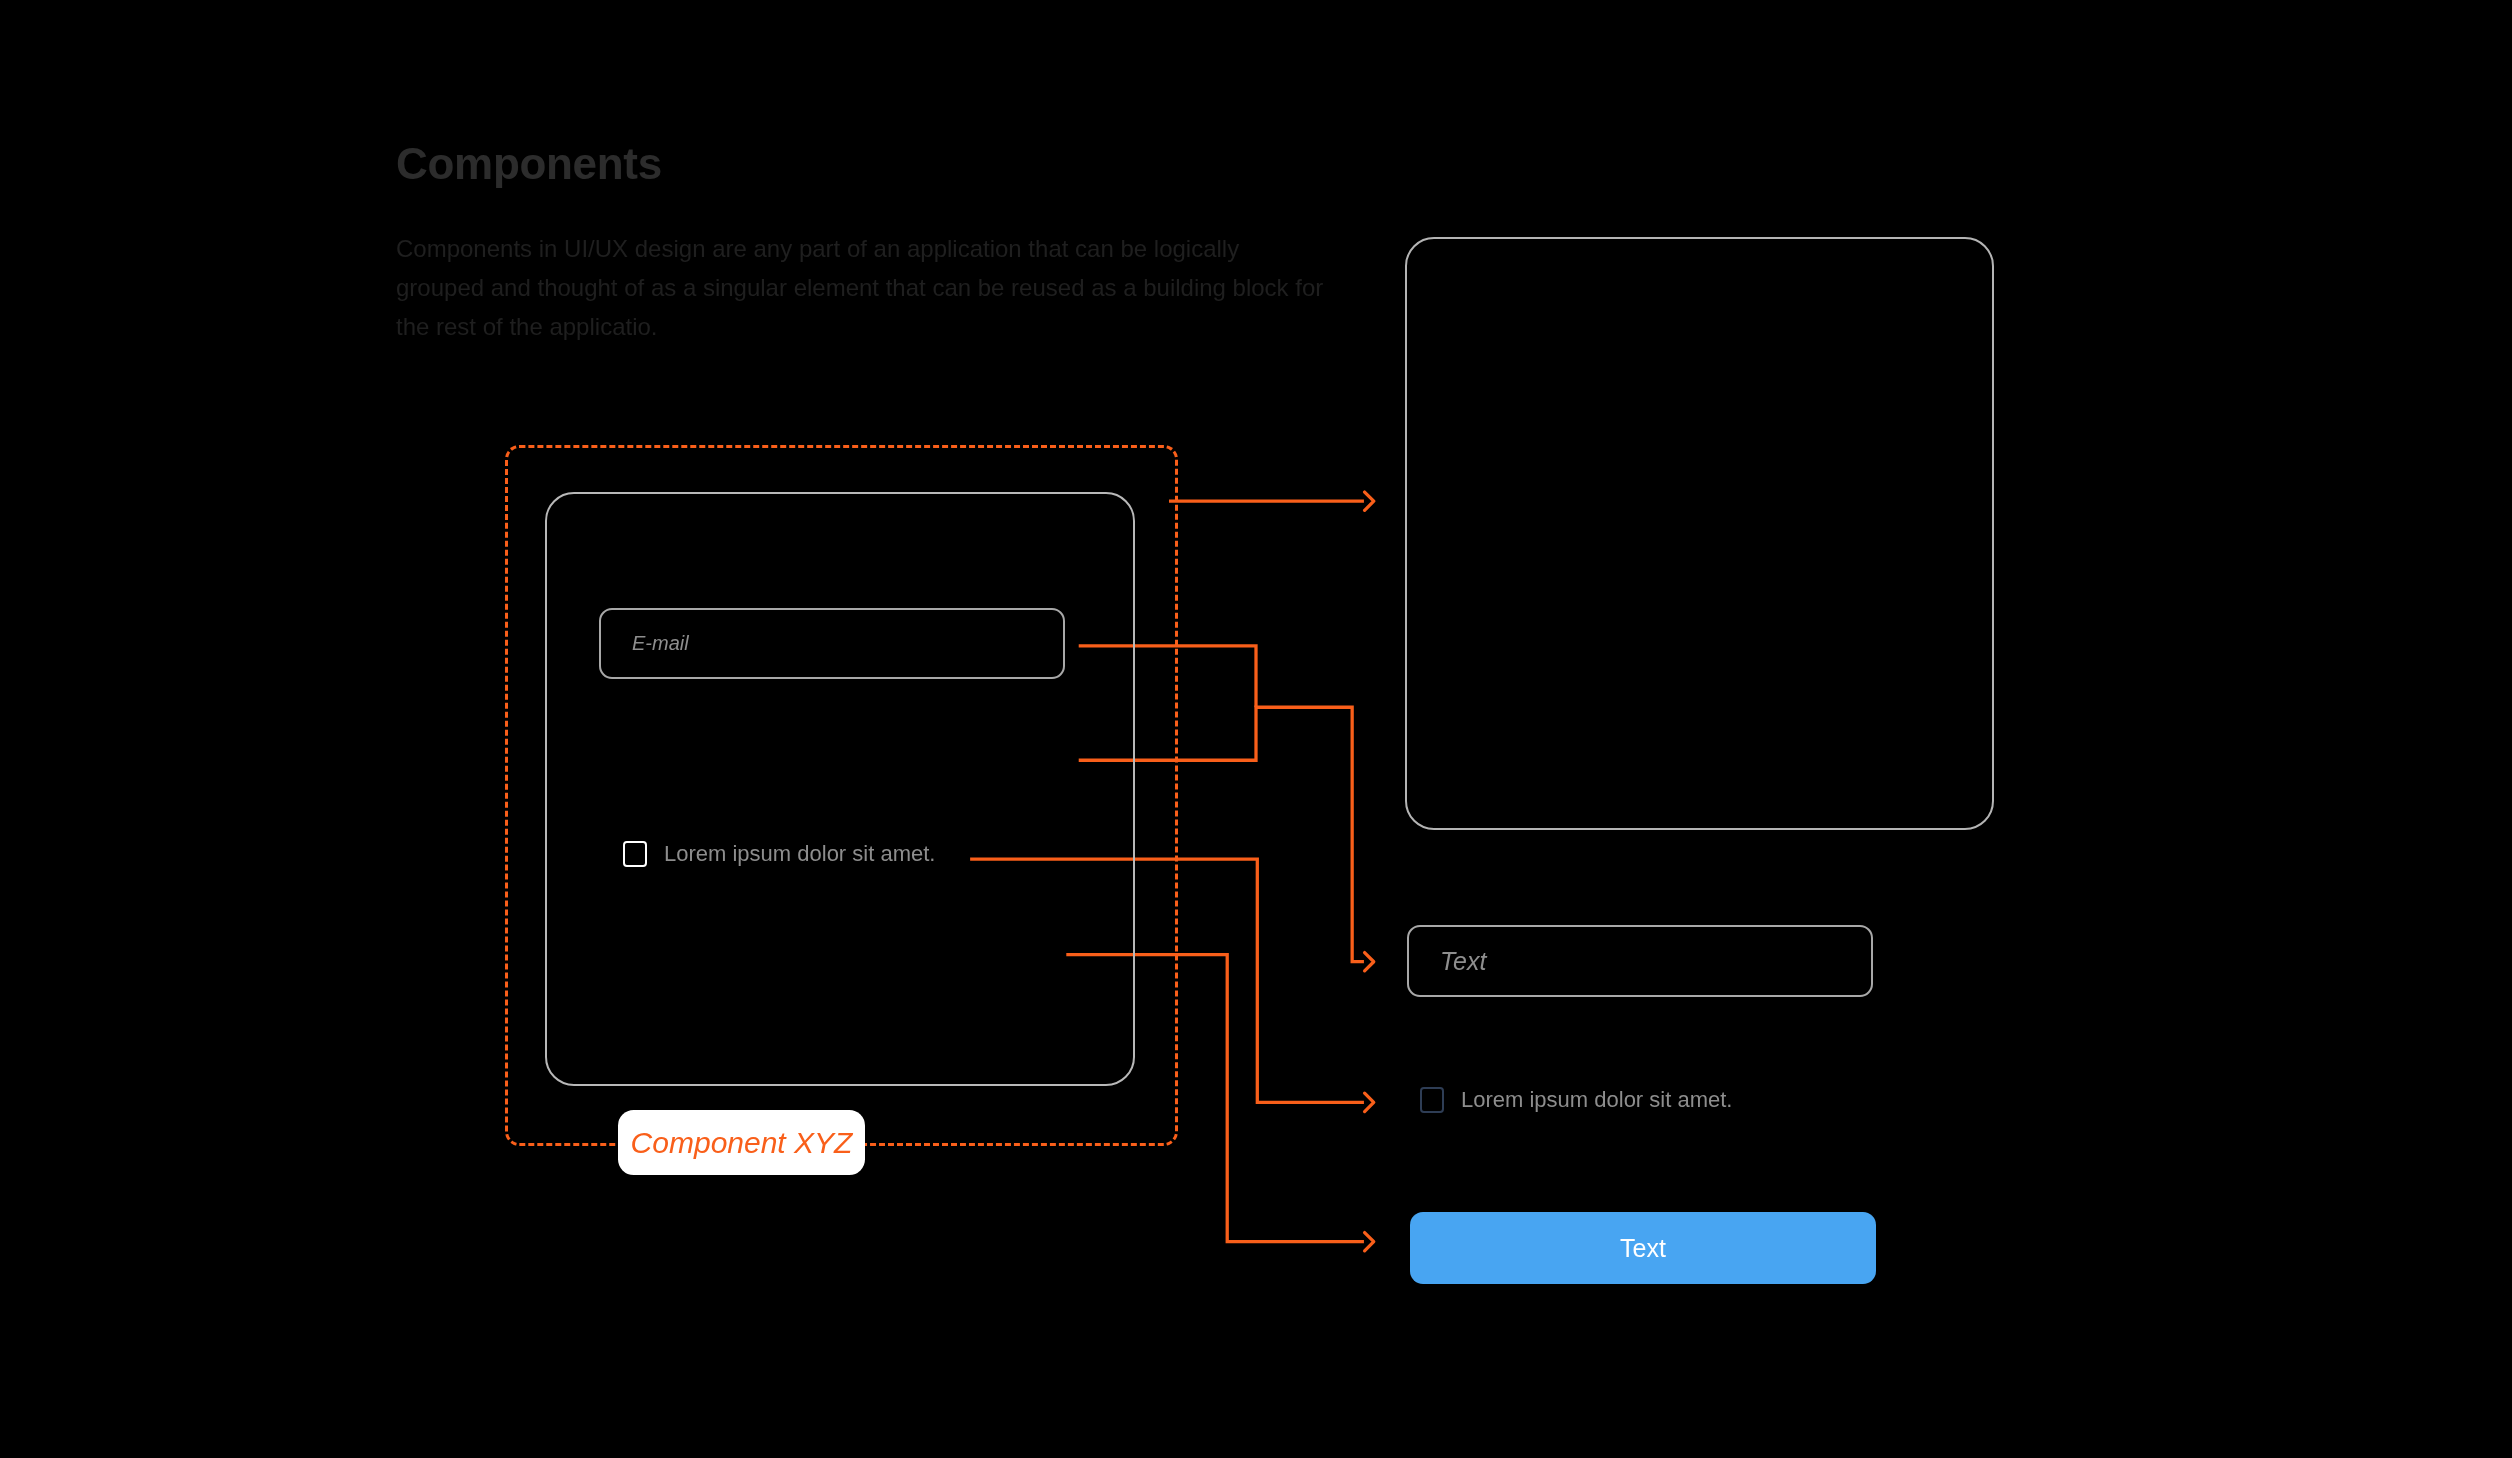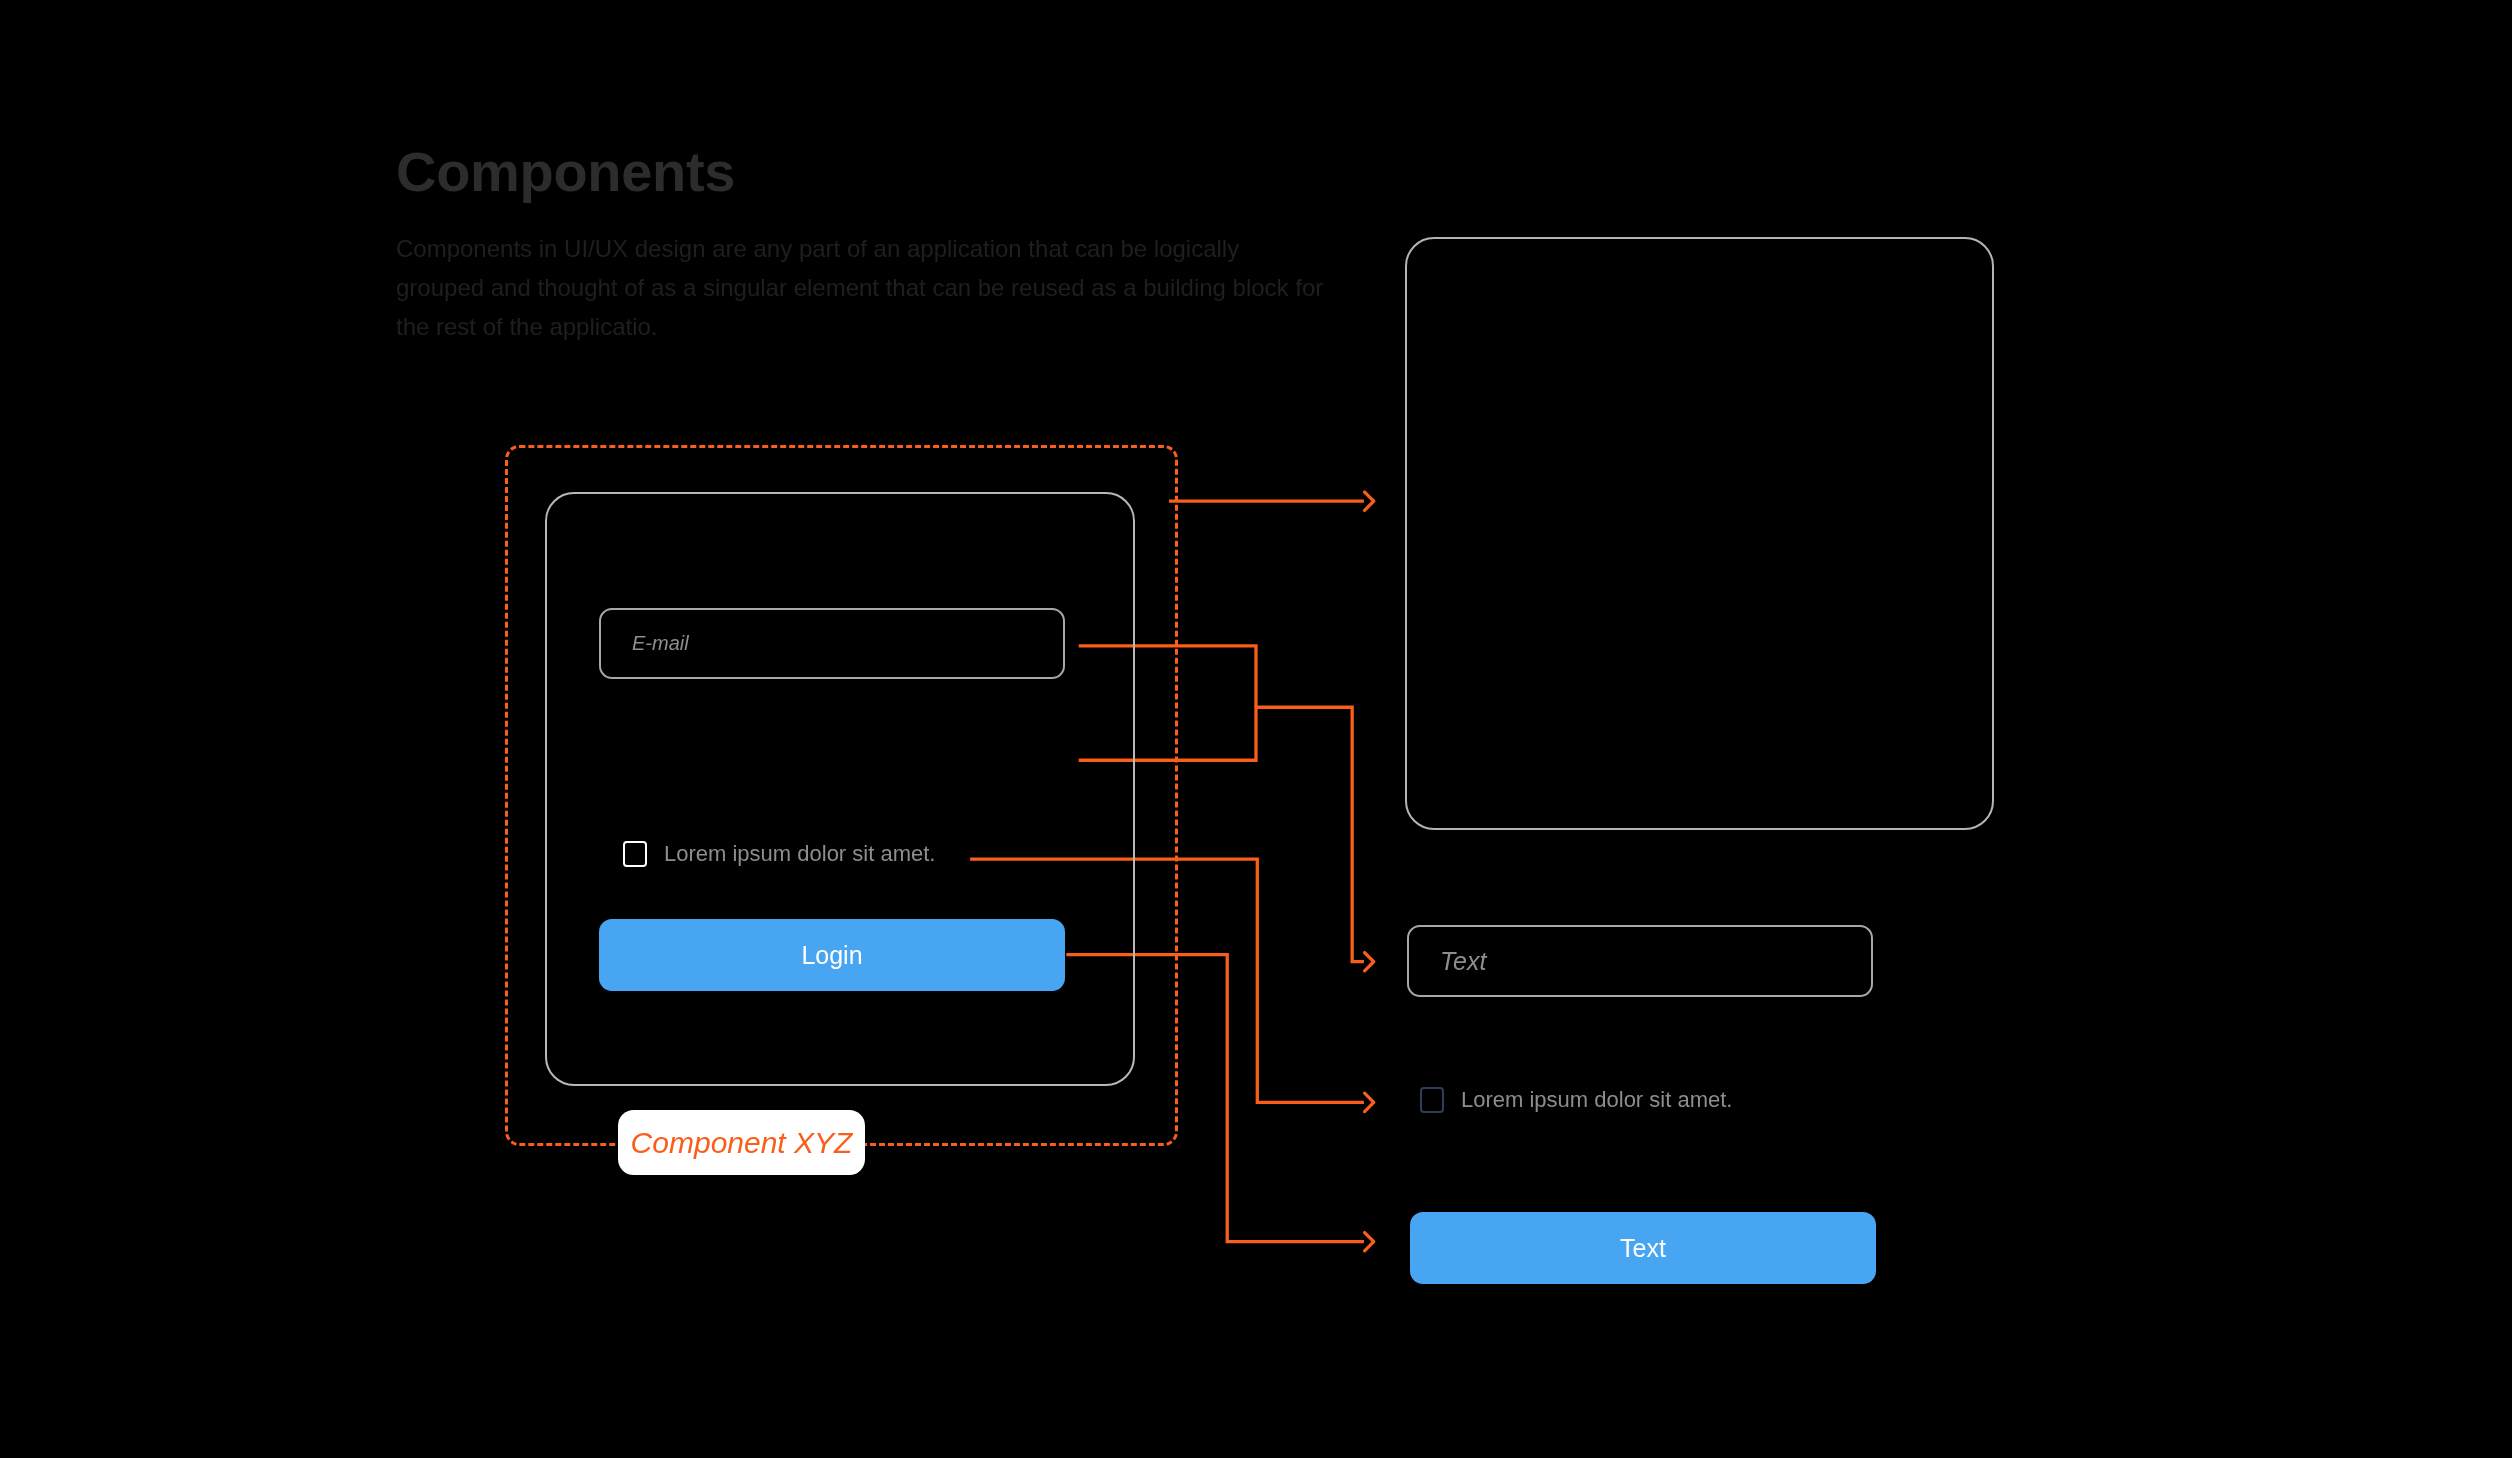--- a/index.html
+++ b/index.html
@@ -21,21 +21,21 @@
     left: 0; top: 0;
     width: 2512px;
     height: 1459px;
   }
 
   
   .page-title {
     position: absolute;
     left: 396px;
     top: 139px;
-    font-size: 56px;
+    font-size: 44px;
     font-weight: 700;
     color: #2c2c2c;
     letter-spacing: -0.3px;
     white-space: nowrap;
   }
   .page-desc {
     position: absolute;
     left: 396px;
     top: 229px;
     width: 929px;
@@ -242,21 +242,20 @@
   <div class="login-card"></div>
 
   <div class="field field-email">E-mail</div>
 
 
   <div class="check-row check-row-card">
     <span class="checkbox-box"></span>
     <span class="check-label">Lorem ipsum dolor sit amet.</span>
   </div>
 
-  <div class="btn btn-login">Login</div>
 
   <div class="component-tag">Component XYZ</div>
 
   <div class="empty-card"></div>
 
   <div class="field-text">Text</div>
 
   <div class="check-row check-row-right">
     <span class="checkbox-box muted"></span>
     <span class="check-label">Lorem ipsum dolor sit amet.</span>

